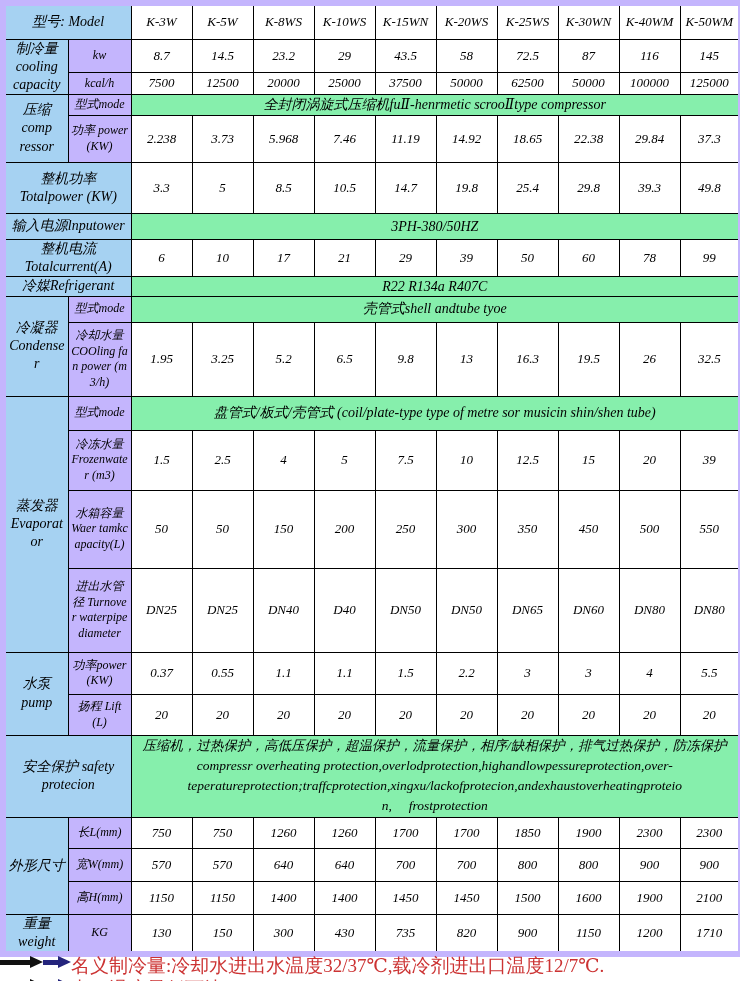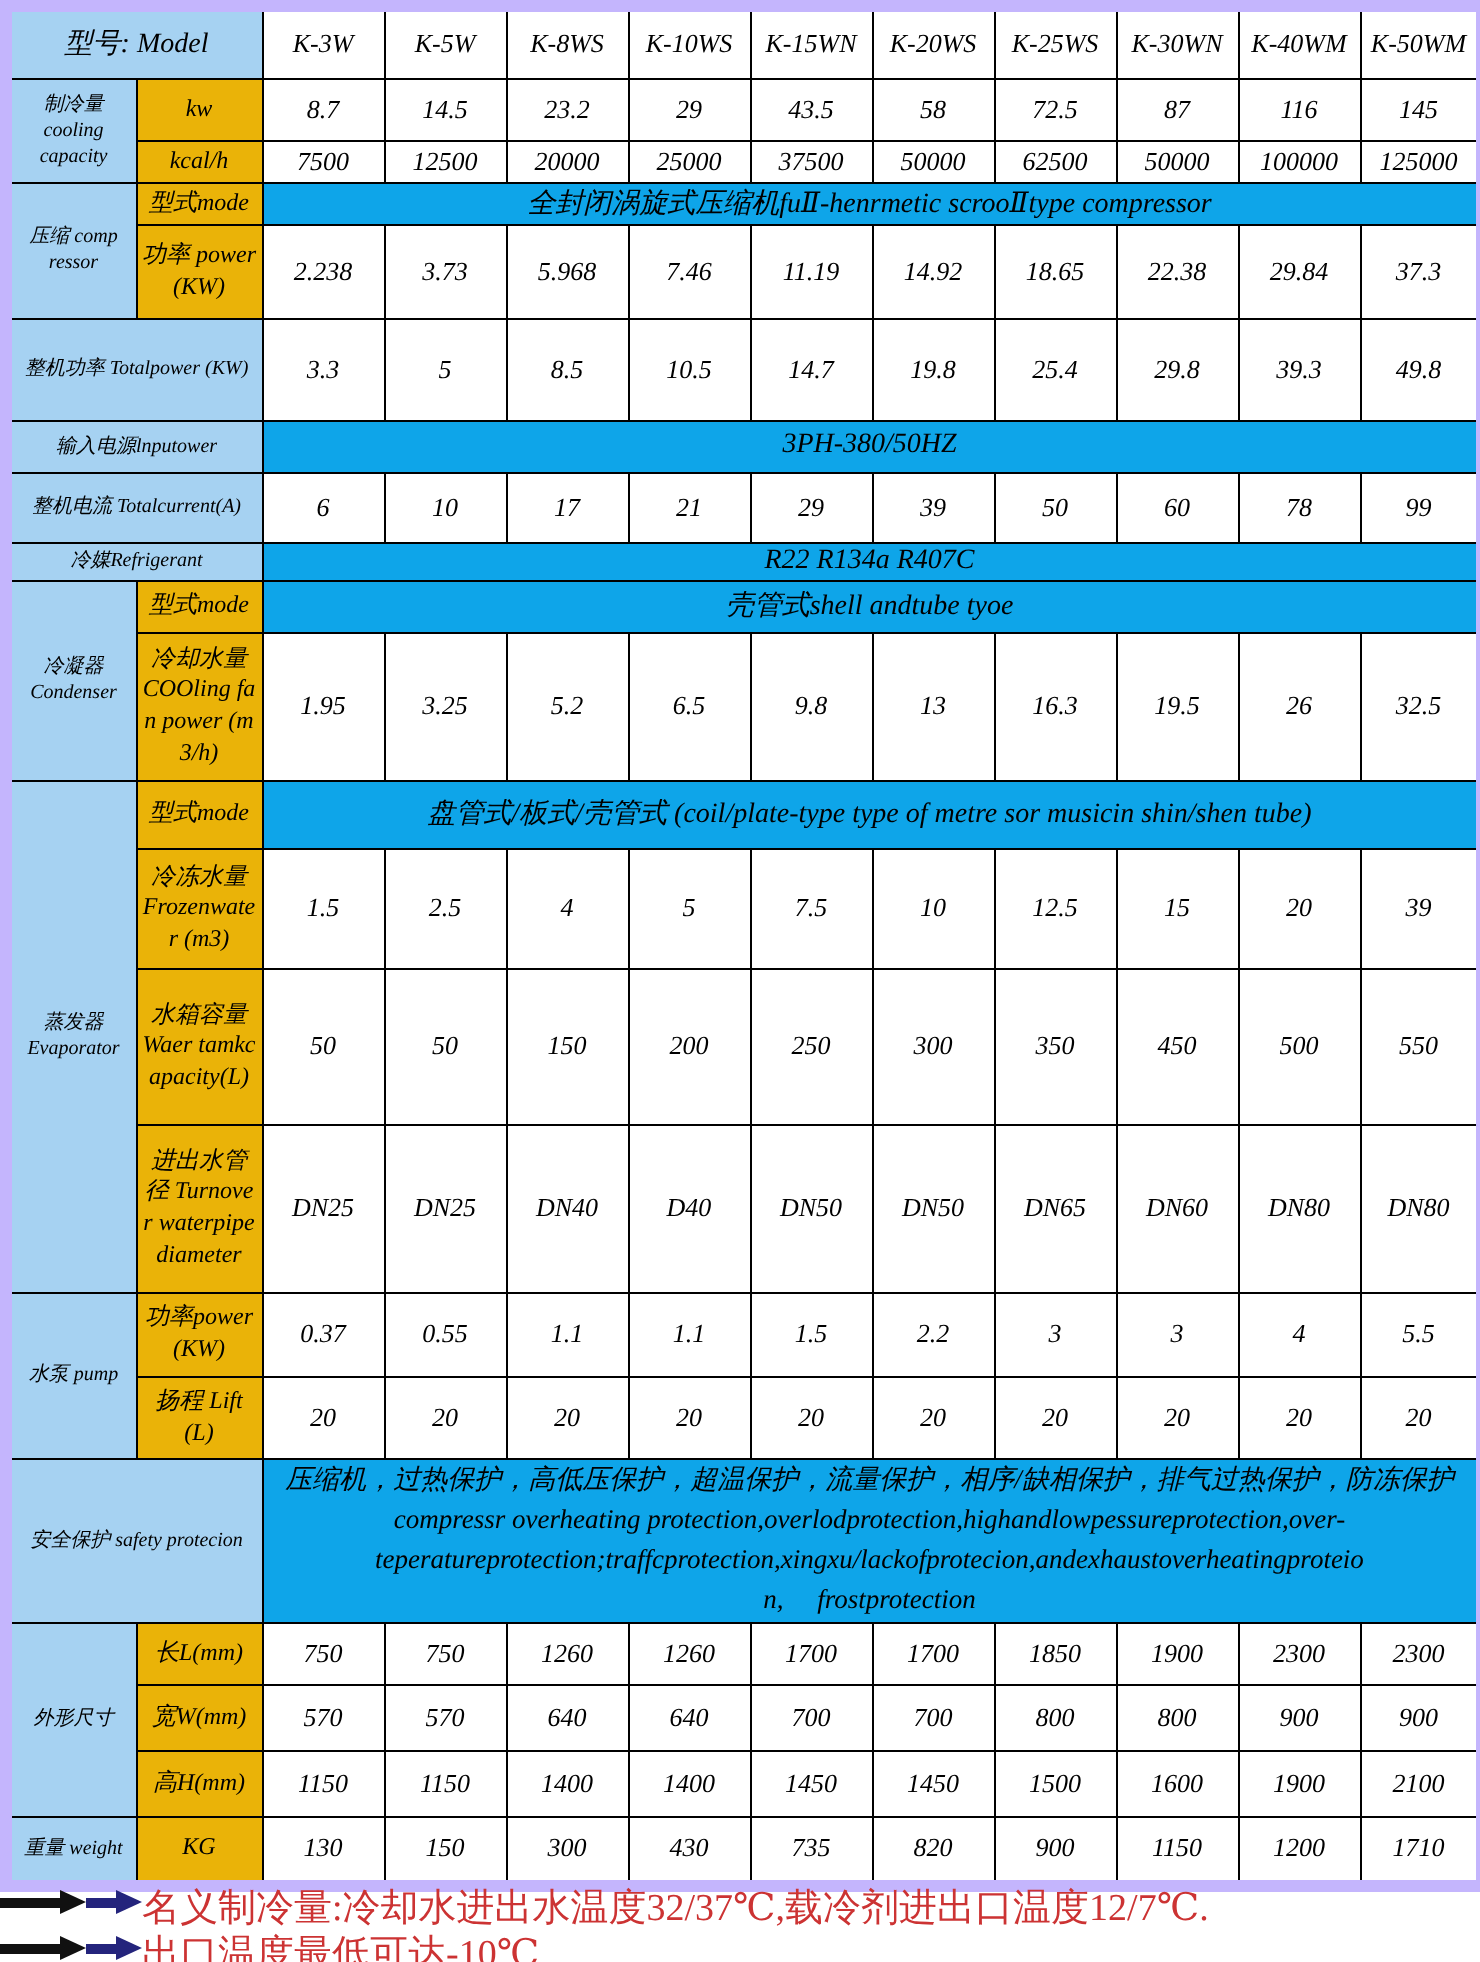--- a/index.html
+++ b/index.html
@@ -1,21 +1,21 @@
 <!DOCTYPE html>
 <html><head>
 <meta charset="utf-8">
 <style>
   html,body { margin:0; padding:0; background:#fff; }
   .page { width:740px; font-family:"Liberation Serif","DejaVu Serif",serif; color:#000; }
   table.spec { border-collapse:collapse; table-layout:fixed; width:740px; border:6px solid #c4b5fd;font-style:italic; }
   td { border:1px solid #000; text-align:center; vertical-align:middle; padding:0 2px; font-size:13px; overflow:hidden; }
-  td.lab  { background:#a6d2f2; font-size:10px; line-height:1.3; word-wrap:break-word; }
-  td.sub  { background:#eab308; font-size:12px; line-height:1.3; word-break:break-all; }
-  td.band { background:#0ea5e9; font-size:14px; }
+  td.lab  { background:#a6d2f2; font-size:14px; line-height:1.3; word-wrap:break-word; }
+  td.sub  { background:#c4b5fd; font-size:12px; line-height:1.3; word-break:break-all; }
+  td.band { background:#86efac; font-size:14px; }
   td.v    { background:#fff; }
   td.hdr  { background:#a6d2f2; font-size:14px; }
   .safety div { font-size:13.5px; line-height:1.5; }
   .notes { height:41px; display:flex; flex-direction:column; justify-content:center; gap:3px; }
   .note  { display:flex; align-items:flex-start; color:#cc3333; font-size:19px; line-height:1.05; white-space:nowrap; }
   .arr   { display:inline-flex; align-items:center; }
   .arr .shaft { height:5px; background:currentColor; }
   .arr .head  { width:0; height:0; border-left:13px solid currentColor; border-top:6px solid transparent; border-bottom:6px solid transparent; }
   .arr.black { color:#111111; } .arr.black .shaft { width:30px; }
   .arr.navy  { color:#24247c; } .arr.navy  .shaft { width:15px; }

